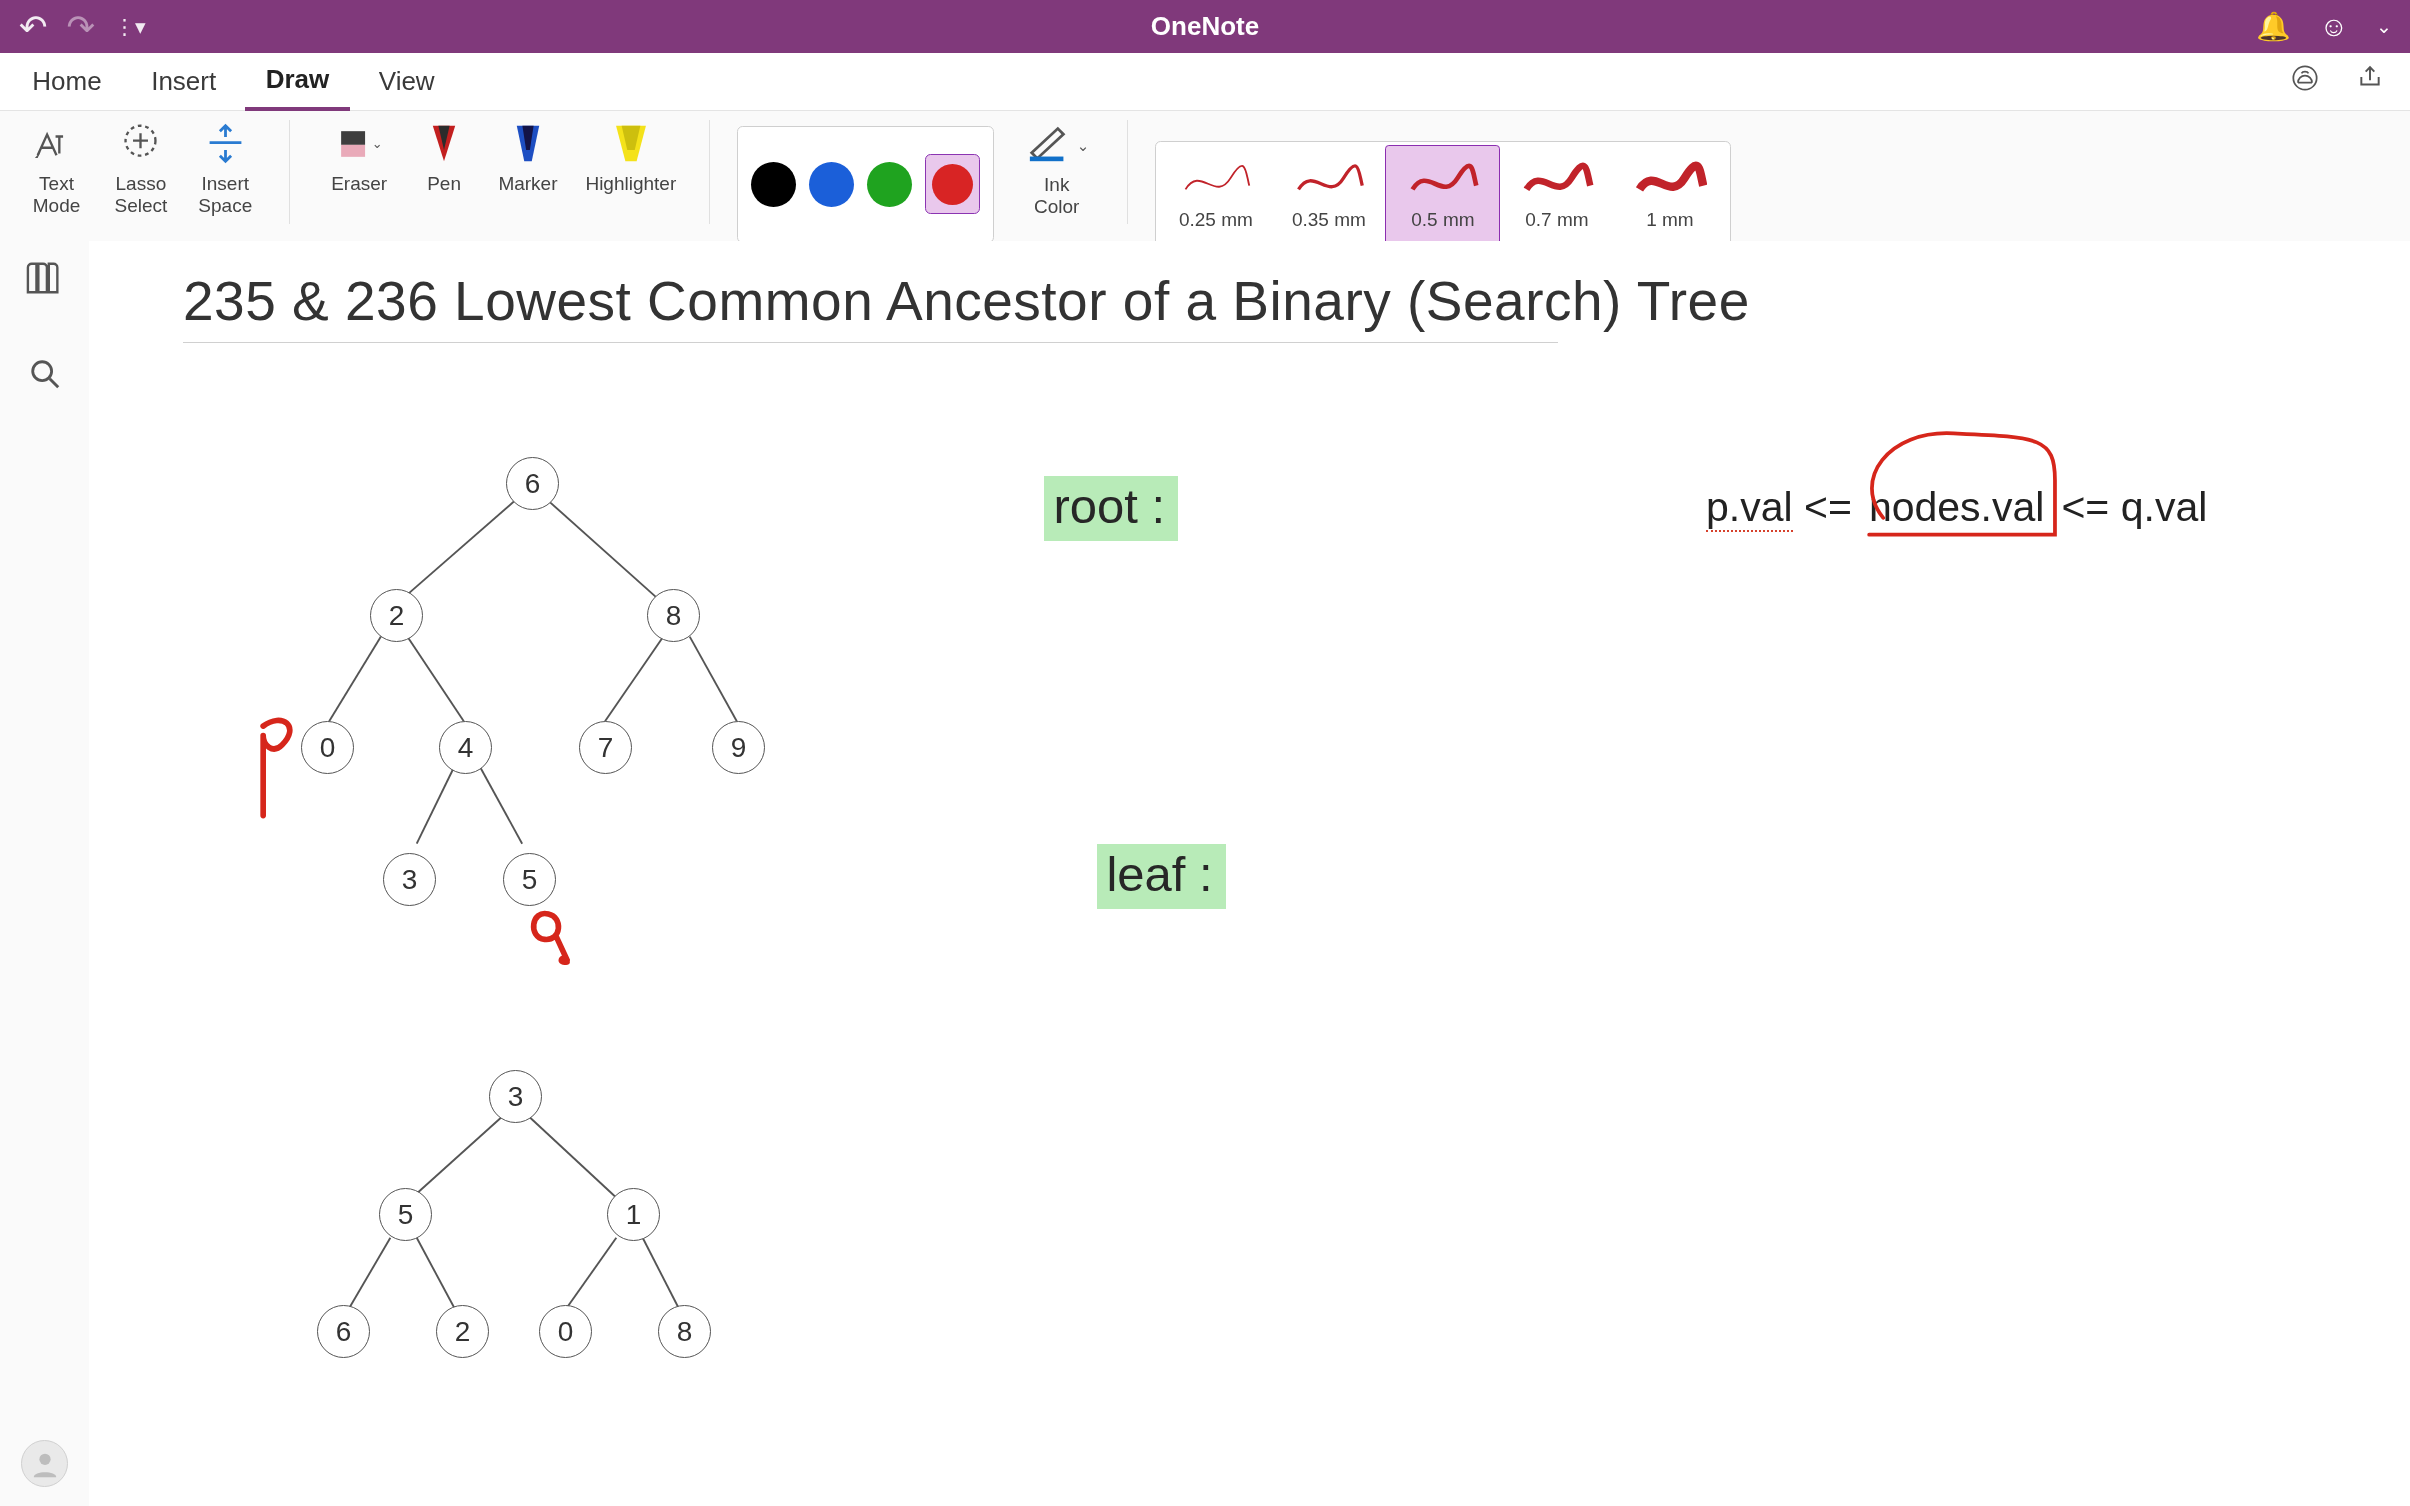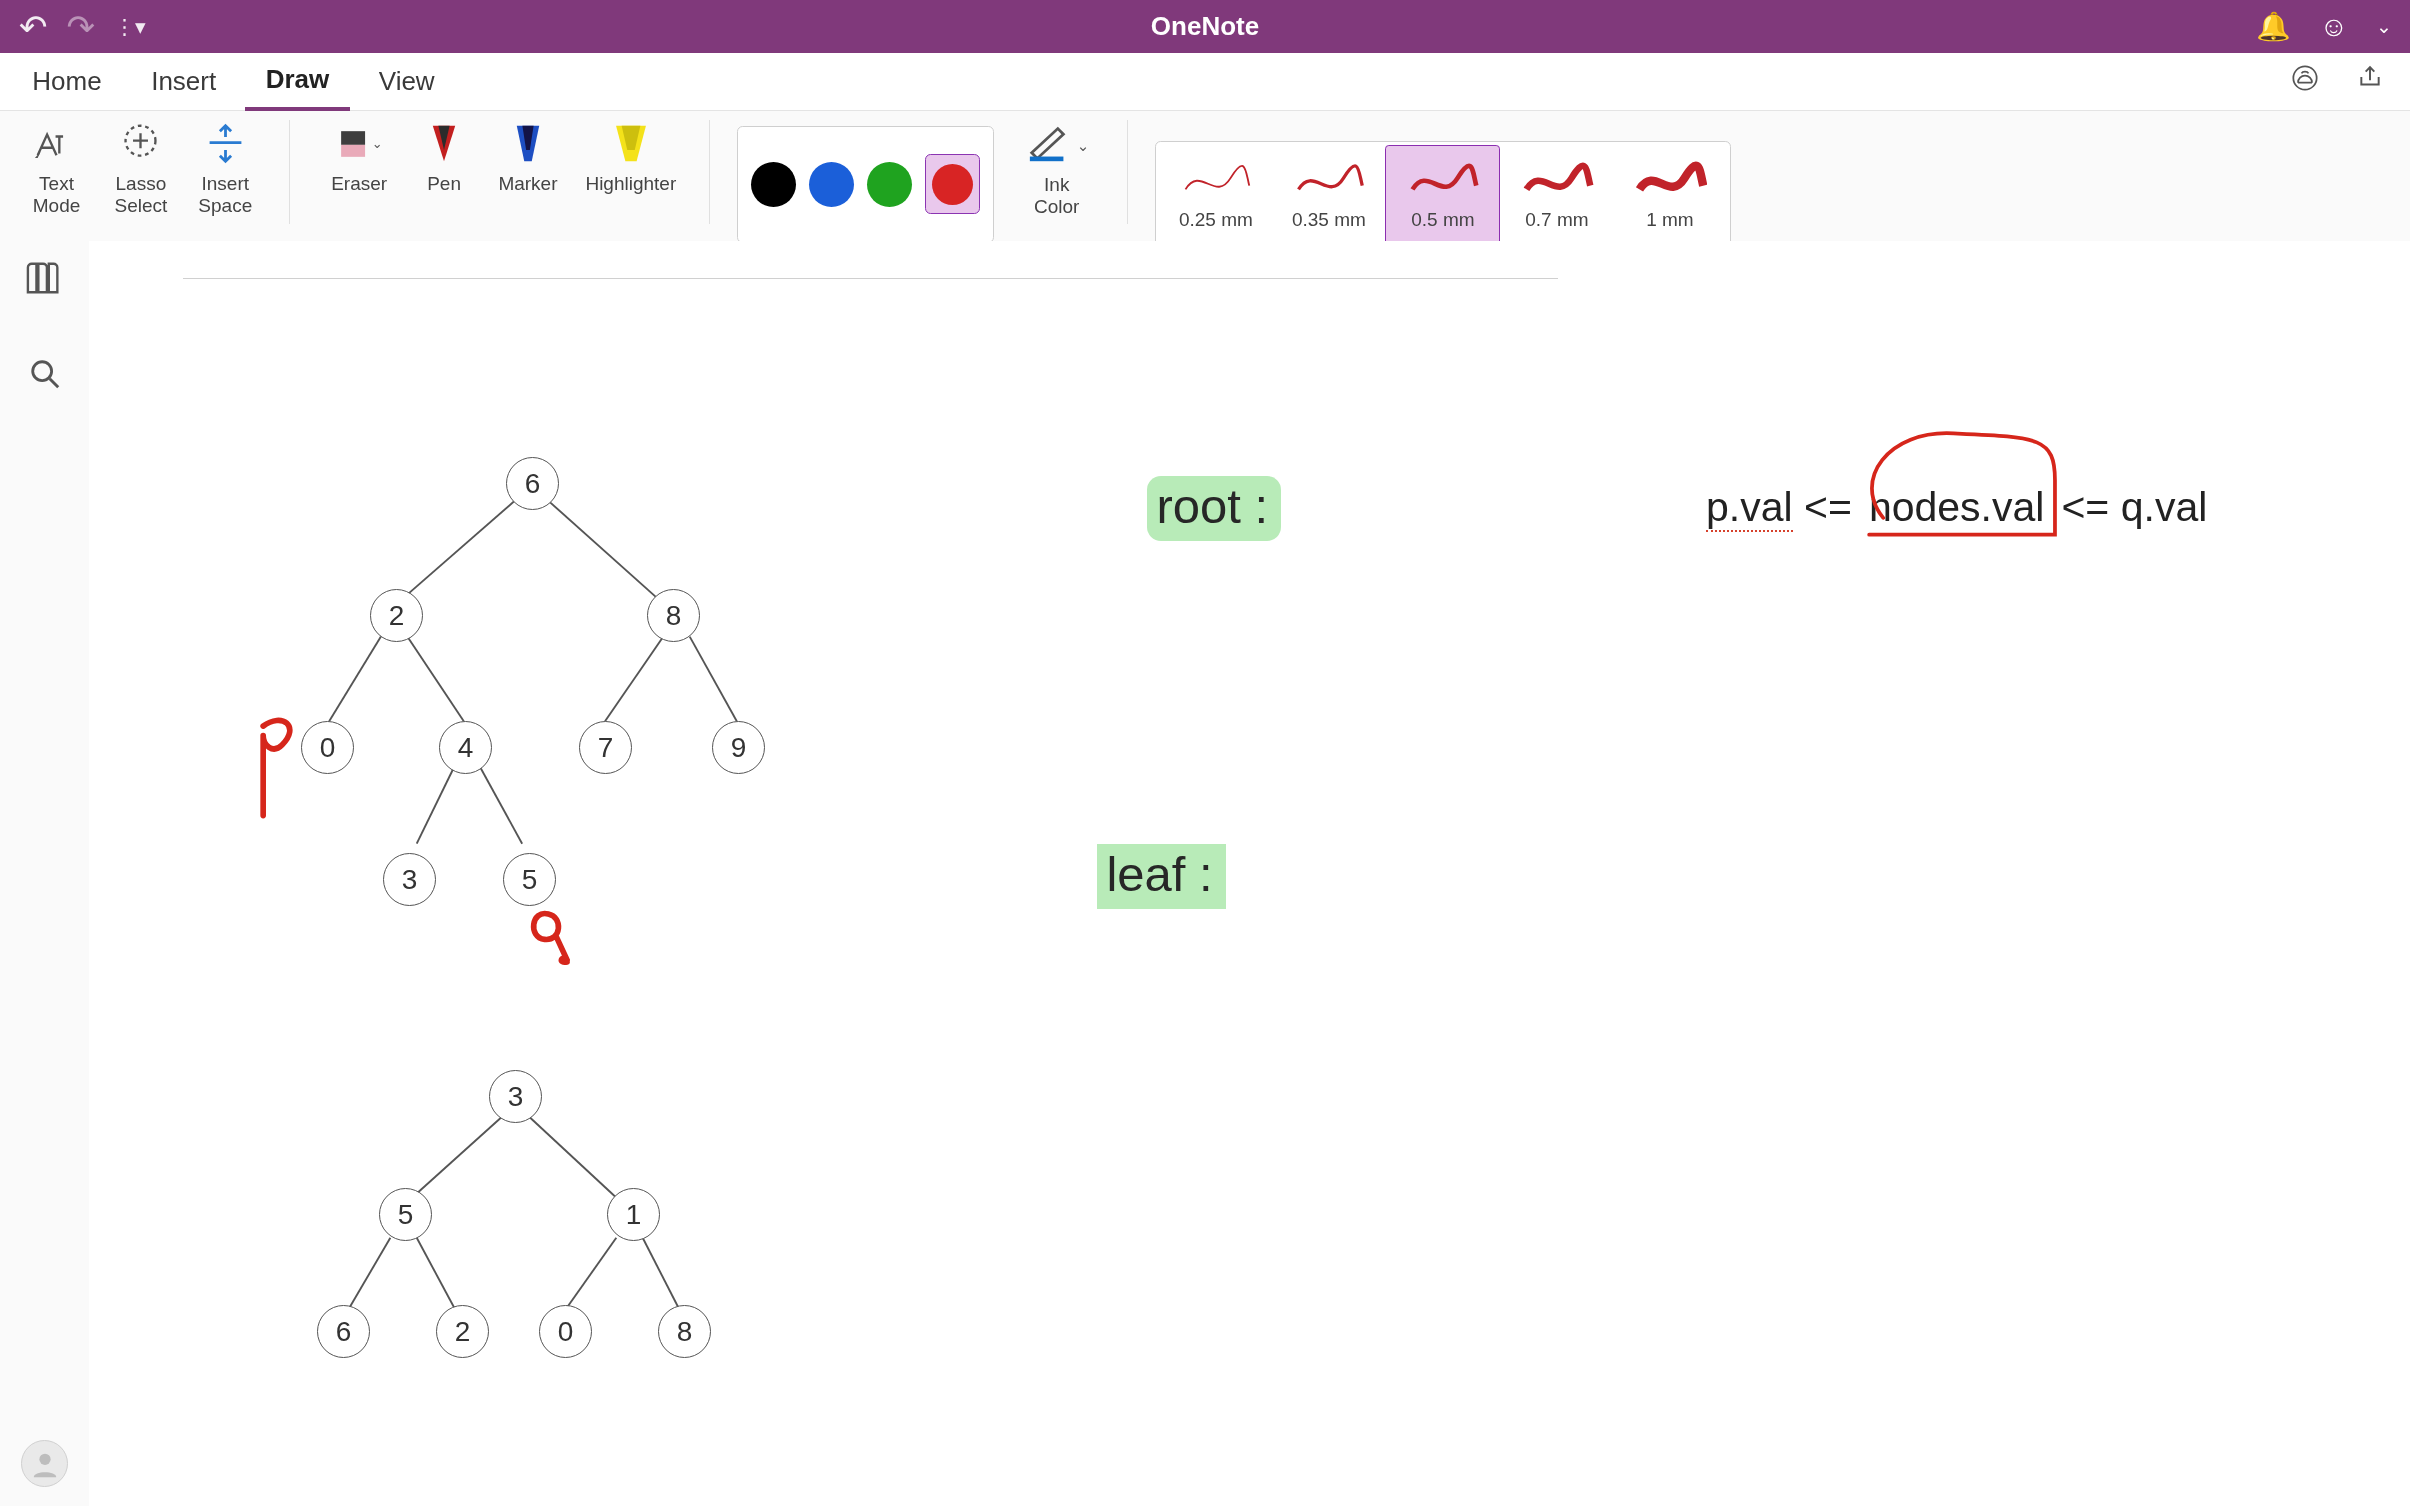--- a/index.html
+++ b/index.html
@@ -392,20 +392,21 @@
   </span>
   <div class="avatar">
     <svg width="30" height="30" viewBox="0 0 32 32">
         <circle cx="16" cy="11" r="6" fill="#bdbdbd"></circle>
         <path d="M4 30c0-7 24-7 24 0" fill="#bdbdbd"></path>
       </svg>
   </div>
 </div>
 
 <div class="page">
+  <div class="page-title">235 &amp; 236 Lowest Common Ancestor of a Binary (Search) Tree</div>
   <div class="title-divider"></div>
 
   <div class="canvas">
 
     <svg class="ann" style="left:0;top:0;" width="659" height="490" viewBox="0 0 700 520">
       <g stroke="#555" stroke-width="2">
         <line x1="383" y1="105" x2="257" y2="215"></line>
         <line x1="417" y1="105" x2="540" y2="215"></line>
         <line x1="240" y1="250" x2="185" y2="340"></line>
         <line x1="268" y1="250" x2="328" y2="340"></line>
@@ -445,21 +446,21 @@
     </svg>
 
     <div class="tree-node" style="left:334px;top:669px;">3</div>
     <div class="tree-node" style="left:224px;top:787px;">5</div>
     <div class="tree-node" style="left:452px;top:787px;">1</div>
     <div class="tree-node" style="left:162px;top:904px;">6</div>
     <div class="tree-node" style="left:281px;top:904px;">2</div>
     <div class="tree-node" style="left:384px;top:904px;">0</div>
     <div class="tree-node" style="left:503px;top:904px;">8</div>
 
-    <div class="hl" style="left:992px;top:75px;border-radius:14px;">root :</div>
+    <div class="hl" style="left:889px;top:75px;">root :</div>
     <div class="hl" style="left:942px;top:443px;">leaf :</div>
 
     <div class="formula" style="left:1530px;top:83px;white-space:nowrap;margin-left:21px;">
       <span class="underline-red">p.val</span>
       <span> &lt;=</span>
       <span style="padding:0 5.6px;">nodes.val</span>
       <span>&lt;= q.val</span>
     </div>
     <svg class="ann" style="left:1695px;top:22.6px;" width="226" height="122" viewBox="0 0 240 130">
       <path d="M35 100 C 2 60, 40 6, 110 10 C 200 14, 218 14, 218 60 L218 118 L20 118" stroke="#d6261b" stroke-width="4" fill="none" stroke-linecap="round"></path>

